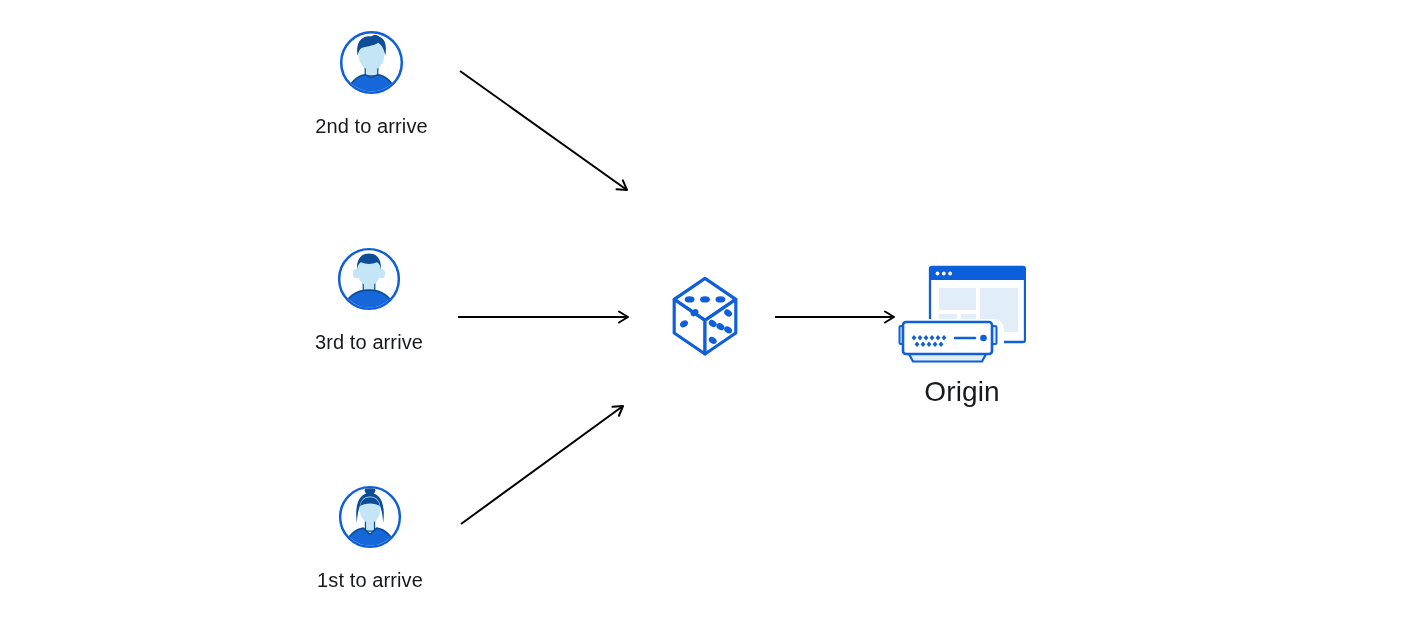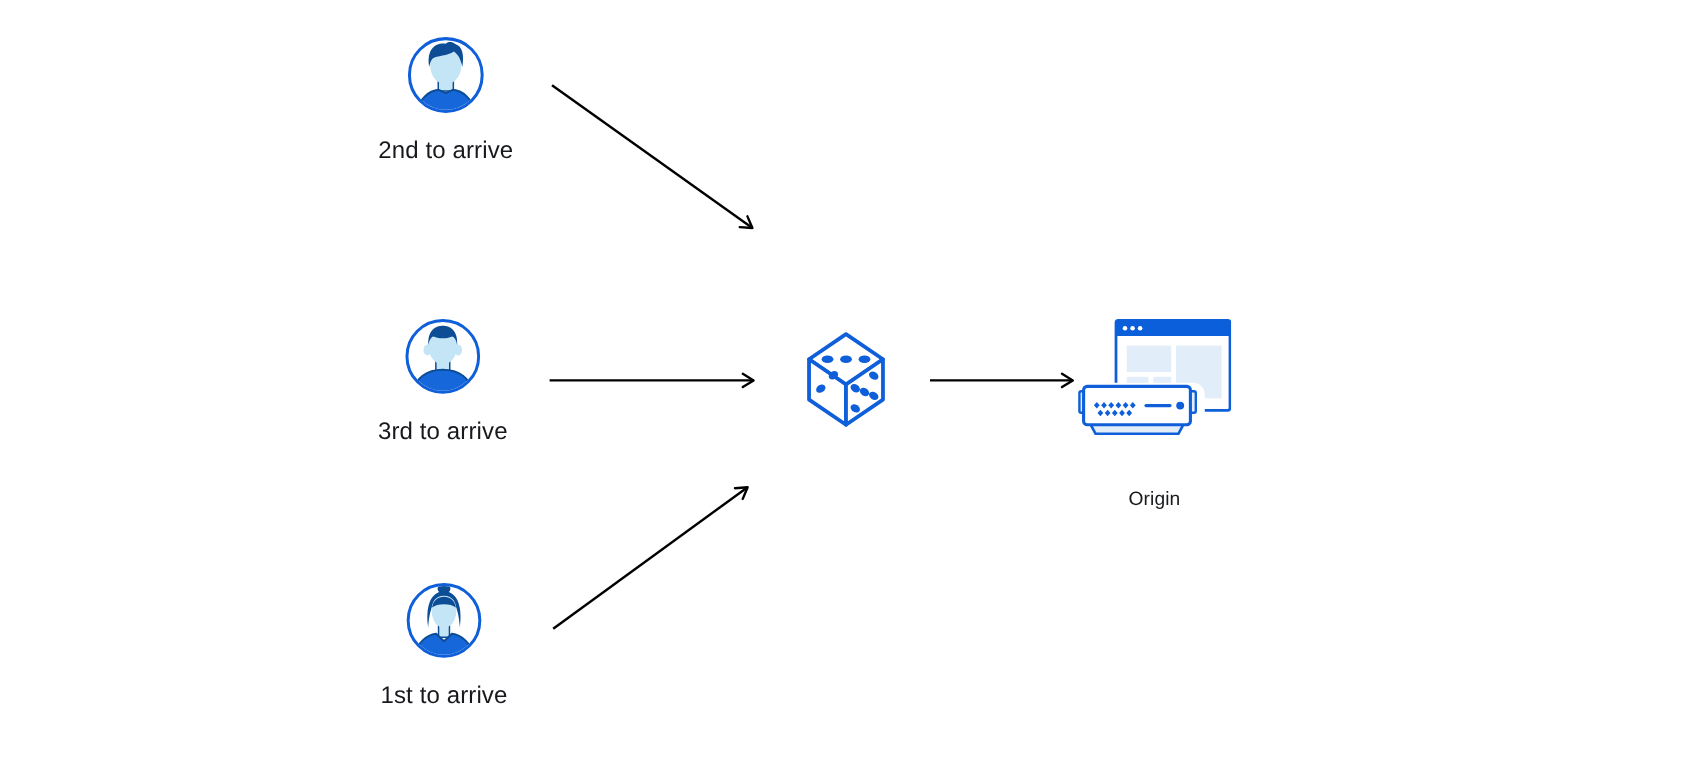--- a/index.html
+++ b/index.html
@@ -22,33 +22,33 @@
     position: absolute;
     left: 50%;
     transform: translateX(-50%);
     white-space: nowrap;
     font-size: 20px;
     letter-spacing: 0.1px;
     color: var(--text, #17191c);
     text-align: right;
   }
   .client-1 { left: 338px; top: 29px;  width: 67px; height: 67px; }
-  .client-2 { left: 336px; top: 264px; width: 66px; height: 66px; }
+  .client-2 { left: 336px; top: 246px; width: 66px; height: 66px; }
   .client-3 { left: 337px; top: 484px; width: 66px; height: 66px; }
   .client-1 .label { top: 86px; }
   .client-2 .label { top: 85px; }
   .client-3 .label { top: 85px; }
   .avatar svg { display: block; width: 100%; height: 100%; }
 
   .dice-node { left: 670px; top: 274px; width: 70px; height: 83px; }
   .dice-node svg { display: block; width: 100%; height: 100%; }
 
   .origin-node { left: 898px; top: 262px; width: 128px; height: 101px; }
   .origin-node svg { display: block; width: 100%; height: 100%; }
-  .origin-node .label { top: 114px; font-size: 16px; margin-top: 32px; }
+  .origin-node .label { top: 114px; font-size: 28px; }
 
   
   .fw  { fill: #ffffff; }
   .fb  { fill: var(--blue); }
   .fn  { fill: var(--navy); }
   .fs  { fill: var(--skin); }
   .fp  { fill: var(--pale); }
   .fsh { fill: var(--shirt); }
   .ftb { fill: var(--titlebar); }
   .sb  { stroke: var(--blue); }

